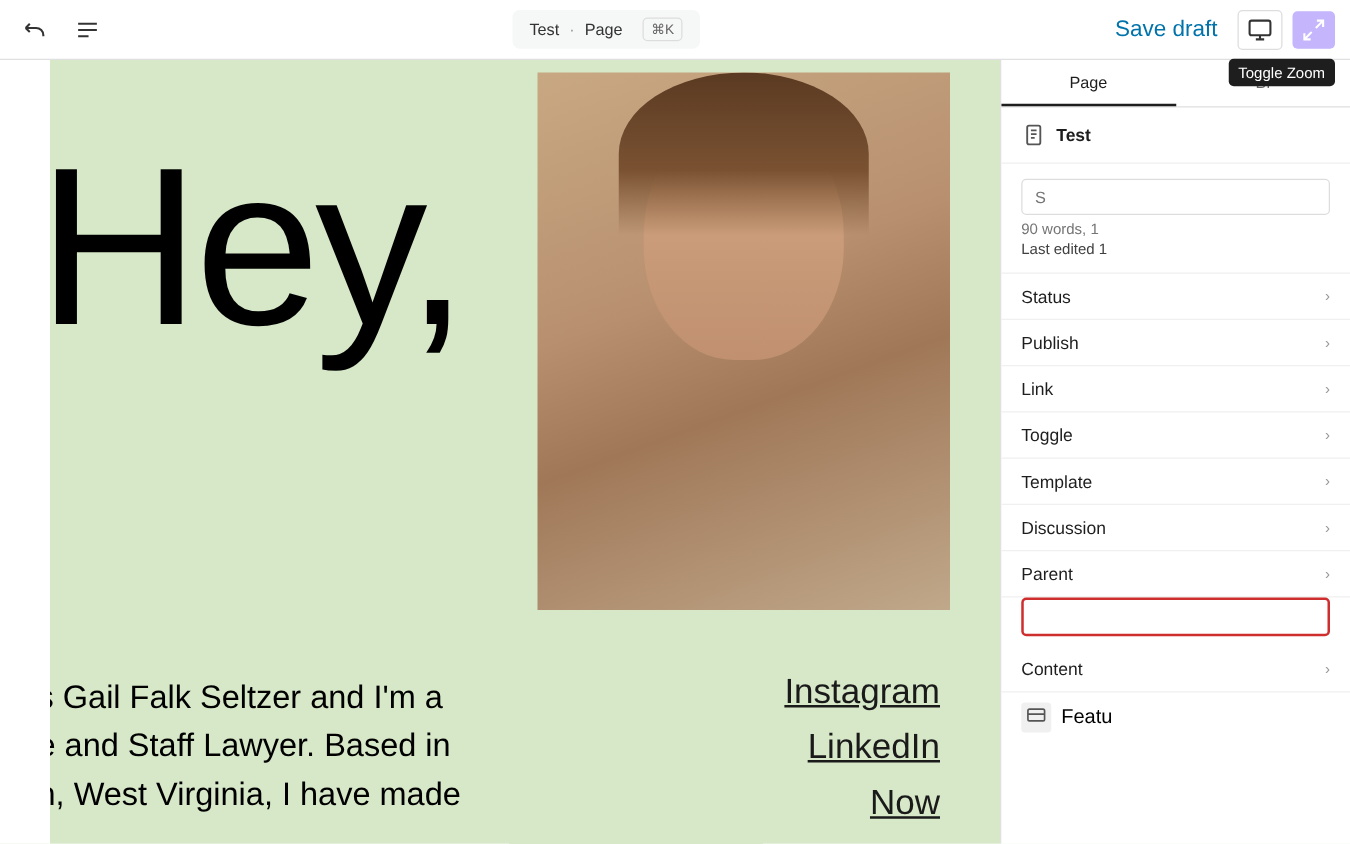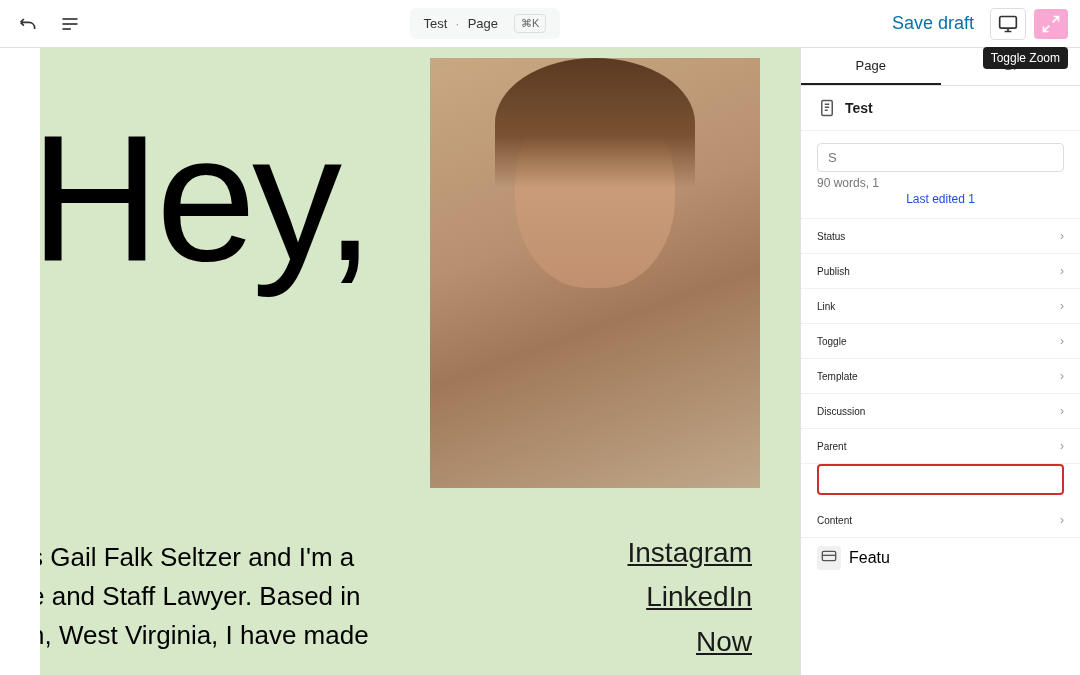--- a/index.html
+++ b/index.html
@@ -38,21 +38,21 @@
       font-size: 18px; color: #0073aa; font-weight: 500; padding: 6px 8px;
     }
 
     .view-btn {
       background: none; border: 1px solid #ddd; border-radius: 4px;
       padding: 5px 7px; cursor: pointer; display: flex; align-items: center;
       color: #333;
     }
 
     .zoom-btn {
-      background: #f9a8d4; border: none; border-radius: 4px;
+      background: #c4b5fd; border: none; border-radius: 4px;
       padding: 5px 7px; cursor: pointer; display: flex; align-items: center;
       color: #fff; position: relative;
     }
 
     
     .tooltip {
       position: absolute; top: 38px; right: 0;
       background: #1e1e1e; color: #fff; font-size: 12px;
       padding: 4px 8px; border-radius: 4px; white-space: nowrap; z-index: 100;
     }
@@ -144,27 +144,27 @@
     }
     .page-name { font-size: 14px; font-weight: 600; color: #1e1e1e; }
 
     .search-box {
       width: 100%; border: 1px solid #ddd; border-radius: 4px;
       padding: 6px 10px; font-size: 13px; color: #333;
       margin-bottom: 4px;
     }
 
     .word-count { font-size: 12px; color: #757575; margin-bottom: 2px; }
-    .last-edited { font-size: 12px; color: #1d4ed8; text-align: center; }
+    .last-edited { font-size: 12px; color: #404040; }
 
     .panel-row {
       display: flex; justify-content: space-between; align-items: center;
       padding: 10px 16px; border-bottom: 1px solid #f0f0f0; cursor: pointer;
     }
-    .panel-row-label { font-size: 10px; color: #1e1e1e; }
+    .panel-row-label { font-size: 14px; color: #1e1e1e; }
     .panel-row-arrow { color: #999; font-size: 12px; }
 
     .feature-row {
       display: flex; align-items: center; gap: 8px; padding: 8px 16px;
     }
     .feature-icon { width: 24px; height: 24px; background: #f0f0f0; border-radius: 3px; display: flex; align-items: center; justify-content: center; }
 
     
     .parent-url-input {
       width: calc(100% - 32px); margin: 0 16px 8px;

